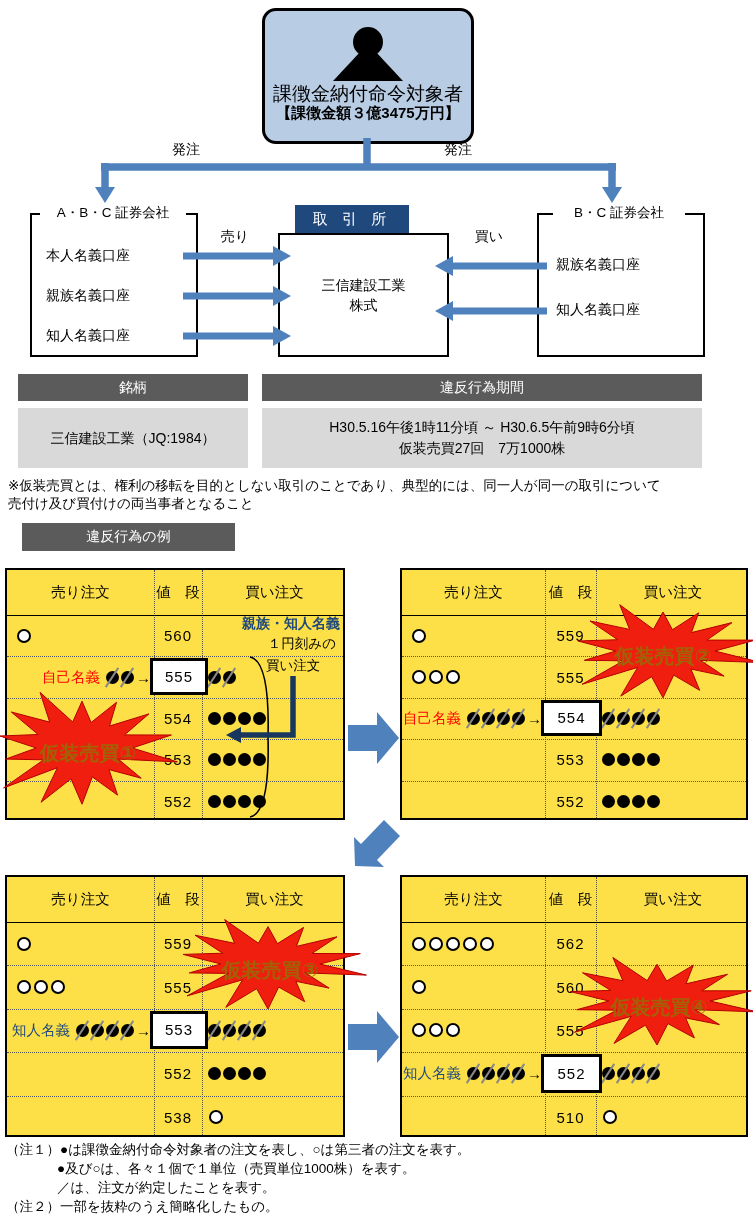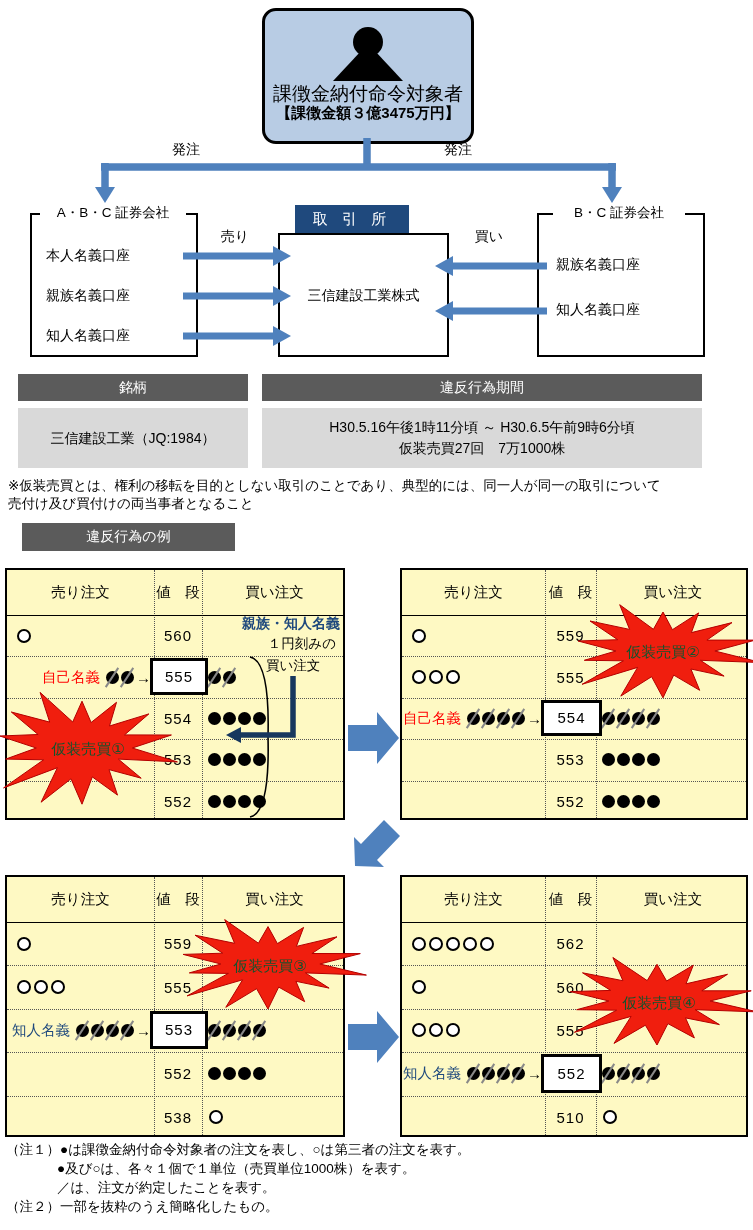--- a/index.html
+++ b/index.html
@@ -9,52 +9,52 @@
   
   .subject{left:262px;top:8px;width:206px;height:130px;background:#B8CCE4;border:3px solid #000;border-radius:14px;text-align:center;z-index:2}
   .subject .s1{position:absolute;top:70px;width:100%;font-weight:normal;font-size:19px}
   .subject .s2{position:absolute;top:93px;width:100%;font-weight:bold;font-size:15px}
   .person{position:absolute;left:60px;top:8px}
   .lab{font-size:14px;text-align:center;z-index:3}
   .wbox{border:2px solid #000;background:#fff;z-index:1}
   .boxlab{background:#fff;text-align:center;font-size:13.5px;line-height:18px;z-index:2}
   .item{font-size:14px;z-index:2}
   .navyhead{color:#fff;display:flex;align-items:center;justify-content:center;font-size:15px;letter-spacing:5px;z-index:3}
-  .exbody{position:absolute;left:0;top:0;right:0;bottom:0;display:flex;flex-direction:row;align-items:center;justify-content:center;font-size:14px;line-height:20px}
+  .exbody{position:absolute;left:0;top:0;right:0;bottom:0;display:flex;flex-direction:column;align-items:center;justify-content:center;font-size:14px;line-height:20px}
   .exbody span{display:block}
   
   .gbar{color:#fff;display:flex;align-items:center;justify-content:center;font-size:14px}
   .gbox{display:flex;flex-direction:column;align-items:center;justify-content:center;font-size:14px;line-height:21px;text-align:center}
   .gbox span{display:block}
   .note{font-size:13.5px;line-height:17.5px}
   .note span{display:block}
   
   #tables{position:absolute;left:0;top:0;z-index:1}
-  .tbl{position:absolute;border:2px solid #000;background:#fef9c3;box-sizing:border-box}
+  .tbl{position:absolute;border:2px solid #000;background:#fde047;box-sizing:border-box}
   .vline{position:absolute;width:0;border-left:1px dotted #555;top:0}
   .hline{position:absolute;height:0;border-top:1px dotted #555;left:0;right:0}
   .hline.solid{border-top:1px solid #000}
   .cell{position:absolute;display:flex;align-items:center;font-size:15px;box-sizing:border-box}
   .hcell{justify-content:center;font-size:14.5px}
   .sell{padding-left:8px}
   .sell.right{justify-content:flex-end;padding-right:2px;padding-left:0}
   .price{justify-content:center;letter-spacing:1px}
   .buy{padding-left:5px}
   .pricebox{position:absolute;display:flex;align-items:center;justify-content:center;border:3px solid #000;background:#fff;font-size:15px;letter-spacing:1px;box-sizing:border-box;z-index:3}
   .lbl{font-weight:normal;font-size:14.5px;margin-right:5px;white-space:nowrap}
   .lbl.red{color:#FF0000}
   .lbl.navy{color:#1F497D}
   .ring{width:10px;height:10px;border:2px solid #000;border-radius:50%;background:#fff;display:inline-block;margin:0 1.5px;flex:none}
   .dot{width:13px;height:13px;background:#000;border-radius:50%;display:inline-block;margin:0 1px;position:relative;flex:none}
   .dot.sl::after{content:'';position:absolute;left:5px;top:-5px;width:2px;height:23px;background:#888;transform:rotate(33deg)}
   .arr{font-size:15px;margin:0 1px;line-height:1}
   
   .ann{font-size:13.5px;white-space:nowrap;z-index:6}
   .ann.navy{color:#1F497D;font-weight:bold;font-size:14px}
-  .starlab{color:#14532d;font-weight:normal;font-size:15px;transform:translateX(-50%);white-space:nowrap;z-index:6}
+  .starlab{color:#a16207;font-weight:bold;font-size:20px;transform:translateX(-50%);white-space:nowrap;z-index:6}
   .fn{font-size:13.5px;white-space:nowrap}
   #overlay{position:absolute;left:0;top:0;z-index:5;pointer-events:none}
 </style>
 </head>
 <body>
 
 <div id="stage">
 
   <div class="subject abs">
     <svg class="person" width="86" height="64" viewBox="0 0 86 64">

